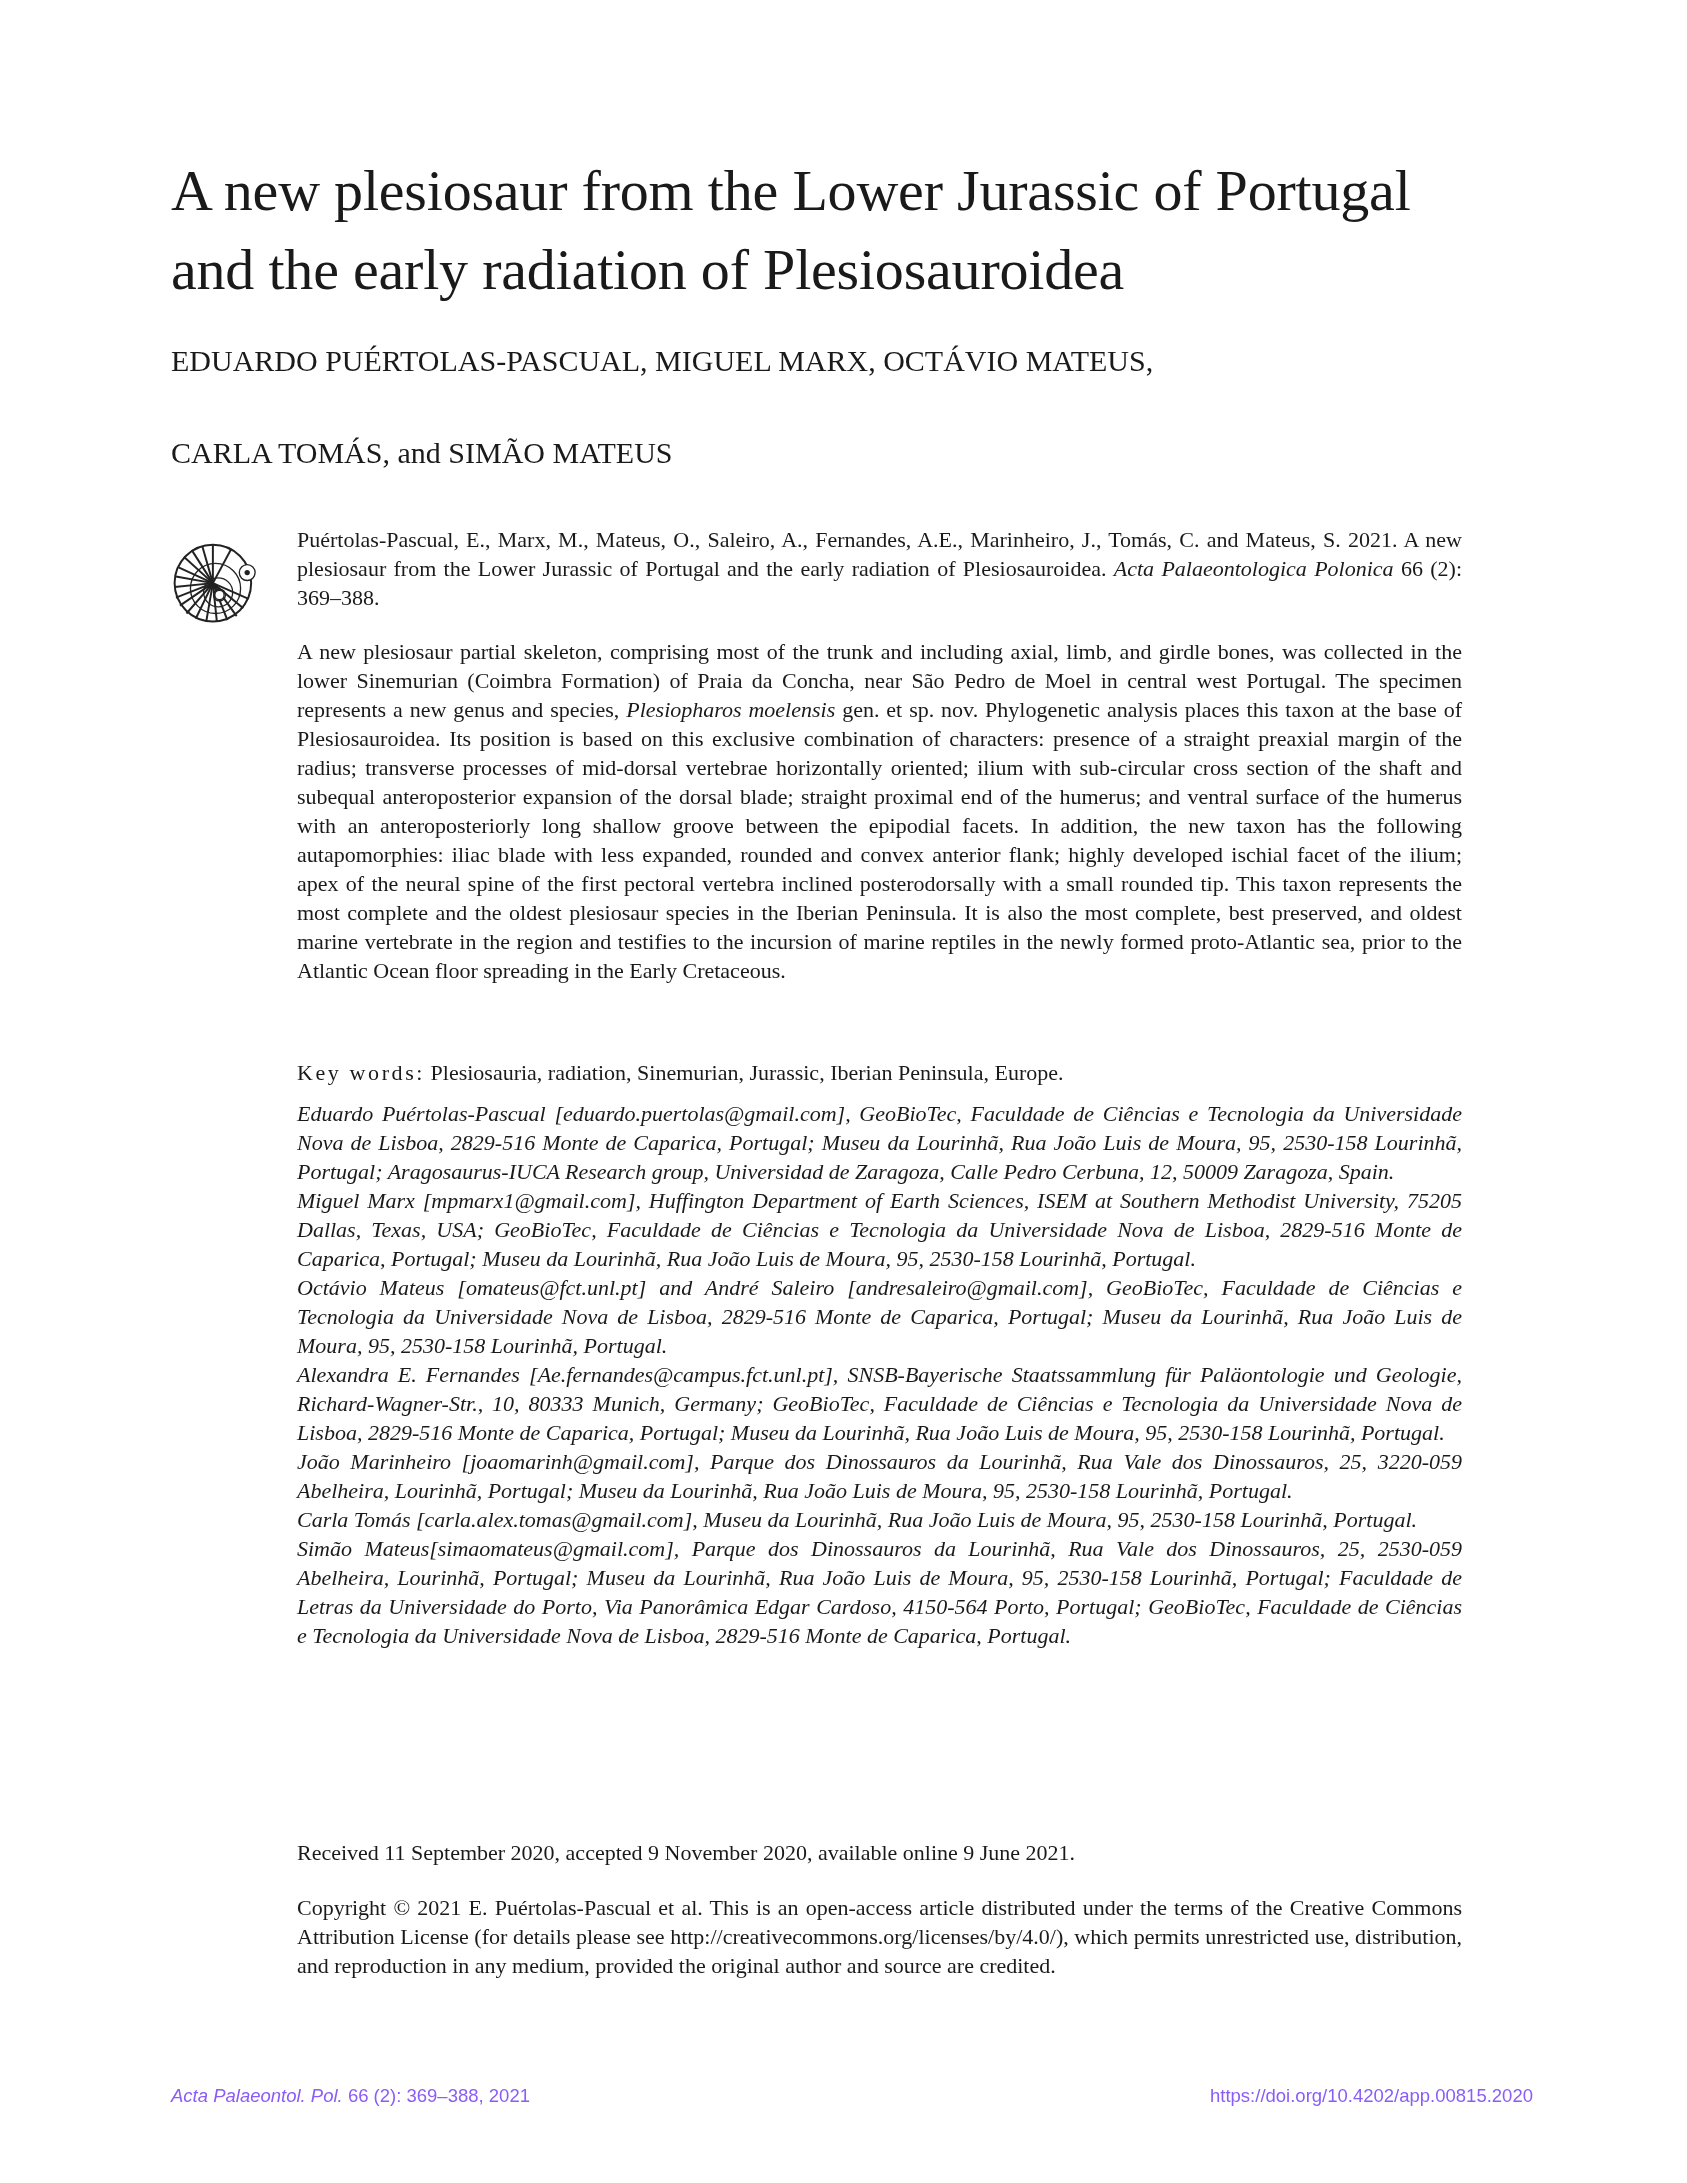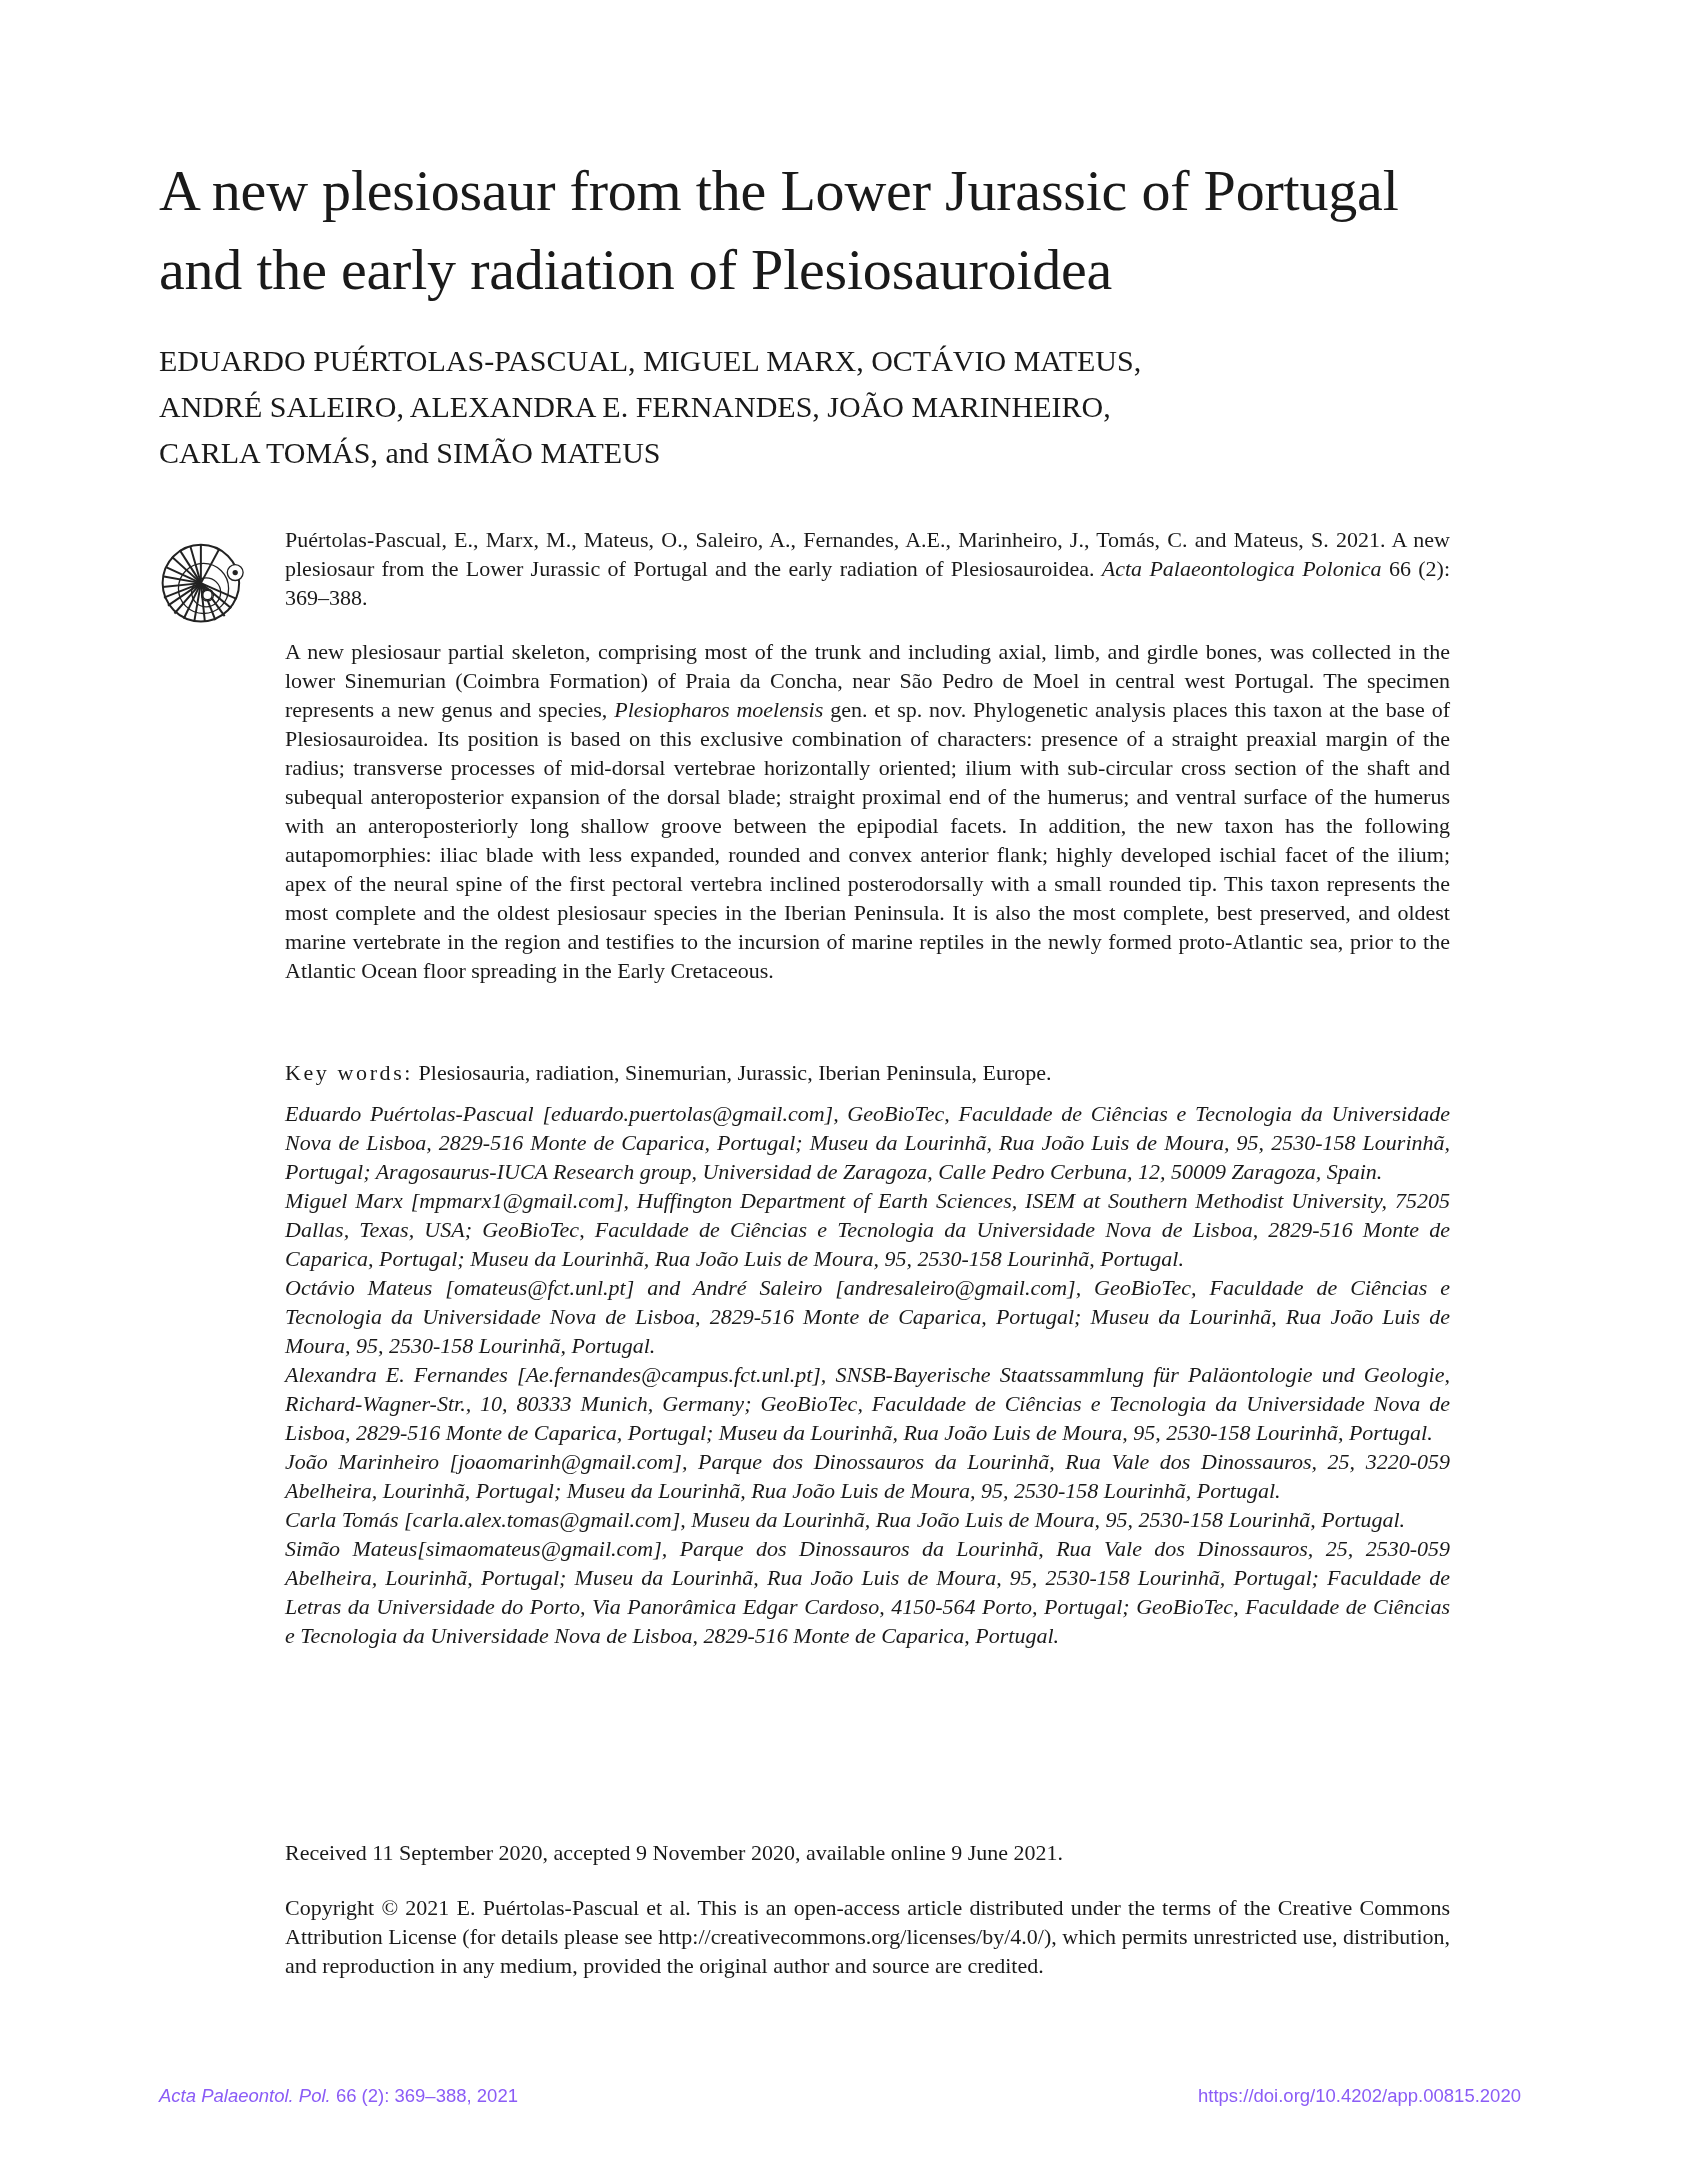--- a/index.html
+++ b/index.html
@@ -1,21 +1,21 @@
 <!DOCTYPE html>
 <html style="font-size:10.6px"><head>
 <meta charset="utf-8">
 <style>
   html, body { margin: 0; padding: 0; background: #ffffff; }
   body {
     width: 1688px; height: 2183px; position: relative; overflow: hidden;
     color: #1a1a1a;
     font-family: "Liberation Serif", "DejaVu Serif", serif;
   }
-  .page { position: absolute; left: 4px; top: 0; width: 1640px; height: 2183px; }
+  .page { position: absolute; left: 16px; top: 0; width: 1640px; height: 2183px; }
   .title {
     position: absolute; left: 155px; top: 151px; width: 1390px;
     font-size: 58px; line-height: 79px; font-weight: normal; margin: 0;
     color: #1a1a1a; letter-spacing: -0.2px;
   }
   .authors {
     position: absolute; left: 155px; top: 338px; width: 1257px;
     font-size: 30px; line-height: 46px; margin: 0; color: #1a1a1a;
     text-transform: uppercase; letter-spacing: 0px;
   }
@@ -44,21 +44,21 @@
 
 <div class="page">
 
   <h1 class="title">
     <span>A new plesiosaur from the Lower Jurassic of Portugal</span><br>
     <span>and the early radiation of Plesiosauroidea</span>
   </h1>
 
   <div class="authors">
     <span>EDUARDO PUÉRTOLAS-PASCUAL, MIGUEL MARX, OCTÁVIO MATEUS,</span><br>
-    <span>ANDRÉ SALEIRO, ALEXANDRA E. FERNANDES, JOÃO MARINHEIRO,</span><br>
+    <br>
     <span>CARLA TOMÁS,</span>
     <span class="and">and</span>
     <span>SIMÃO MATEUS</span>
   </div>
 
   <div class="logo">
     <svg width="99" height="99" viewBox="0 0 150 150">
       <g fill="none" stroke="#222" stroke-width="2">
         <circle cx="68" cy="82" r="58" stroke-width="3"></circle>
         <circle cx="72" cy="90" r="38"></circle>

